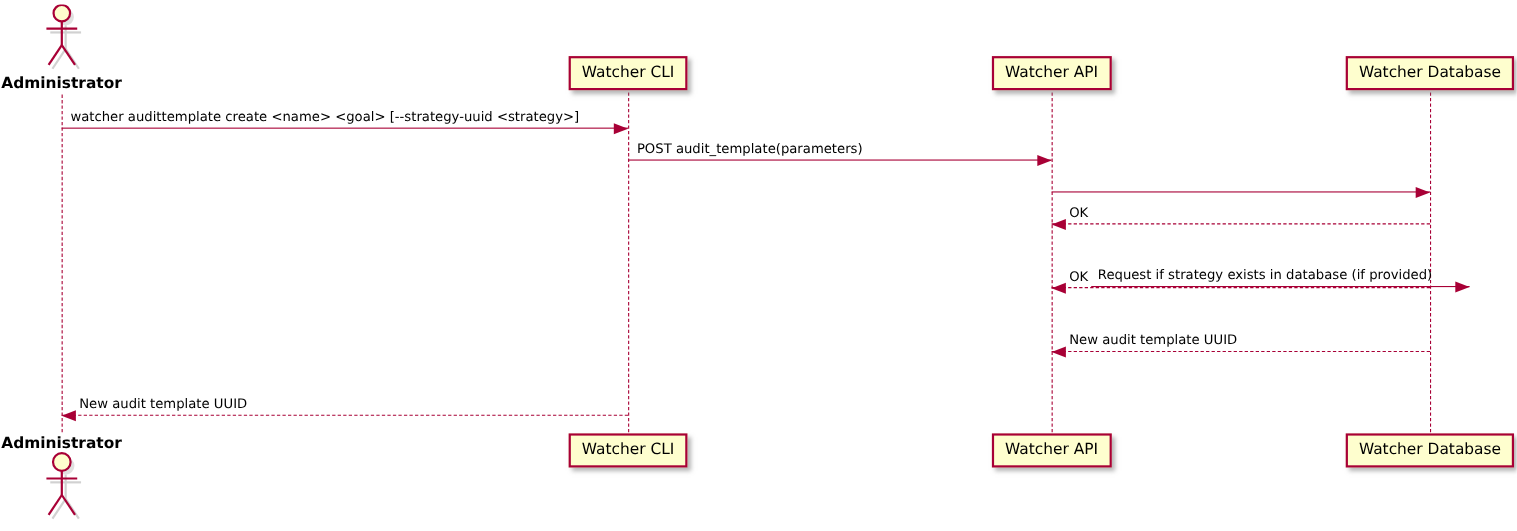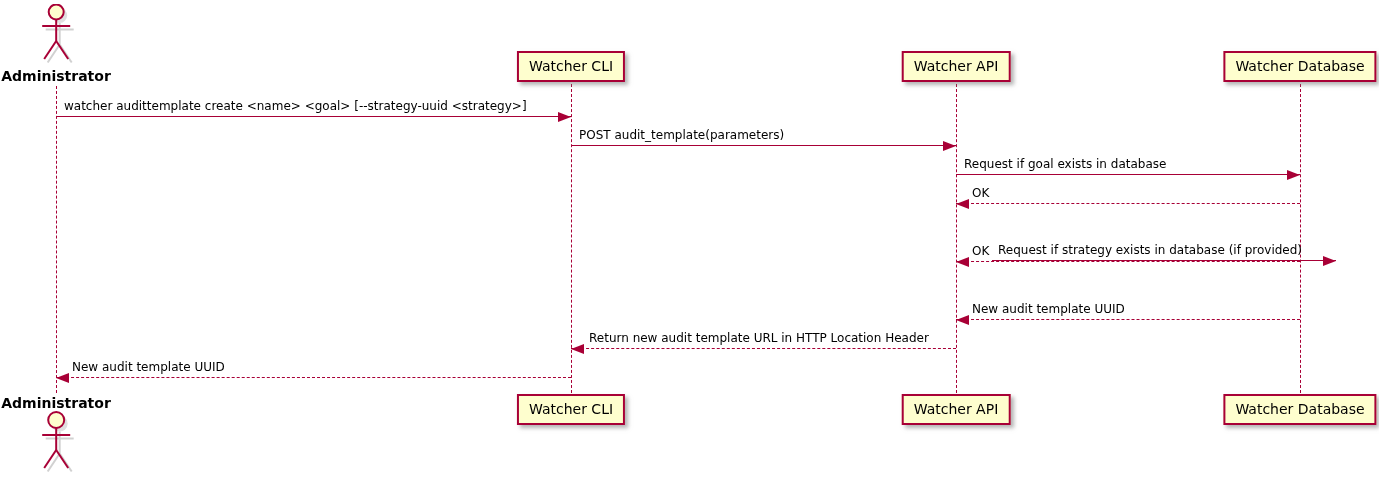--- a/index.html
+++ b/index.html
@@ -152,21 +152,20 @@
     <div class="arrowhead right"></div>
   </div>
 
   <div class="msg" style="left:571px; top:126px; width:385px;text-decoration:underline;">
     <div class="msg-label">POST audit_template(parameters)</div>
     <div class="msg-line solid"></div>
     <div class="arrowhead right"></div>
   </div>
 
   <div class="msg" style="left:956px; top:155px; width:344px;">
-    <div class="msg-label">Request if goal exists in database</div>
     <div class="msg-line solid"></div>
     <div class="arrowhead right"></div>
   </div>
 
   <div class="msg" style="left:956px; top:184px; width:344px;">
     <div class="msg-label" style="left:16px;">OK</div>
     <div class="msg-line dashed"></div>
     <div class="arrowhead left"></div>
   </div>
 
@@ -182,25 +181,20 @@
     <div class="arrowhead left"></div>
   </div>
 
 
   <div class="msg" style="left:956px; top:300px; width:344px;">
     <div class="msg-label" style="left:16px;">New audit template UUID</div>
     <div class="msg-line dashed"></div>
     <div class="arrowhead left"></div>
   </div>
 
-  <div class="msg" style="left:571px; top:329px; width:385px;">
-    <div class="msg-label" style="left:18px;">Return new audit template URL in HTTP Location Header</div>
-    <div class="msg-line dashed"></div>
-    <div class="arrowhead left"></div>
-  </div>
 
   <div class="msg" style="left:56px; top:358px; width:515px;">
     <div class="msg-label" style="left:16px;">New audit template UUID</div>
     <div class="msg-line dashed"></div>
     <div class="arrowhead left"></div>
   </div>
 
 </div>
 
 </body></html>

